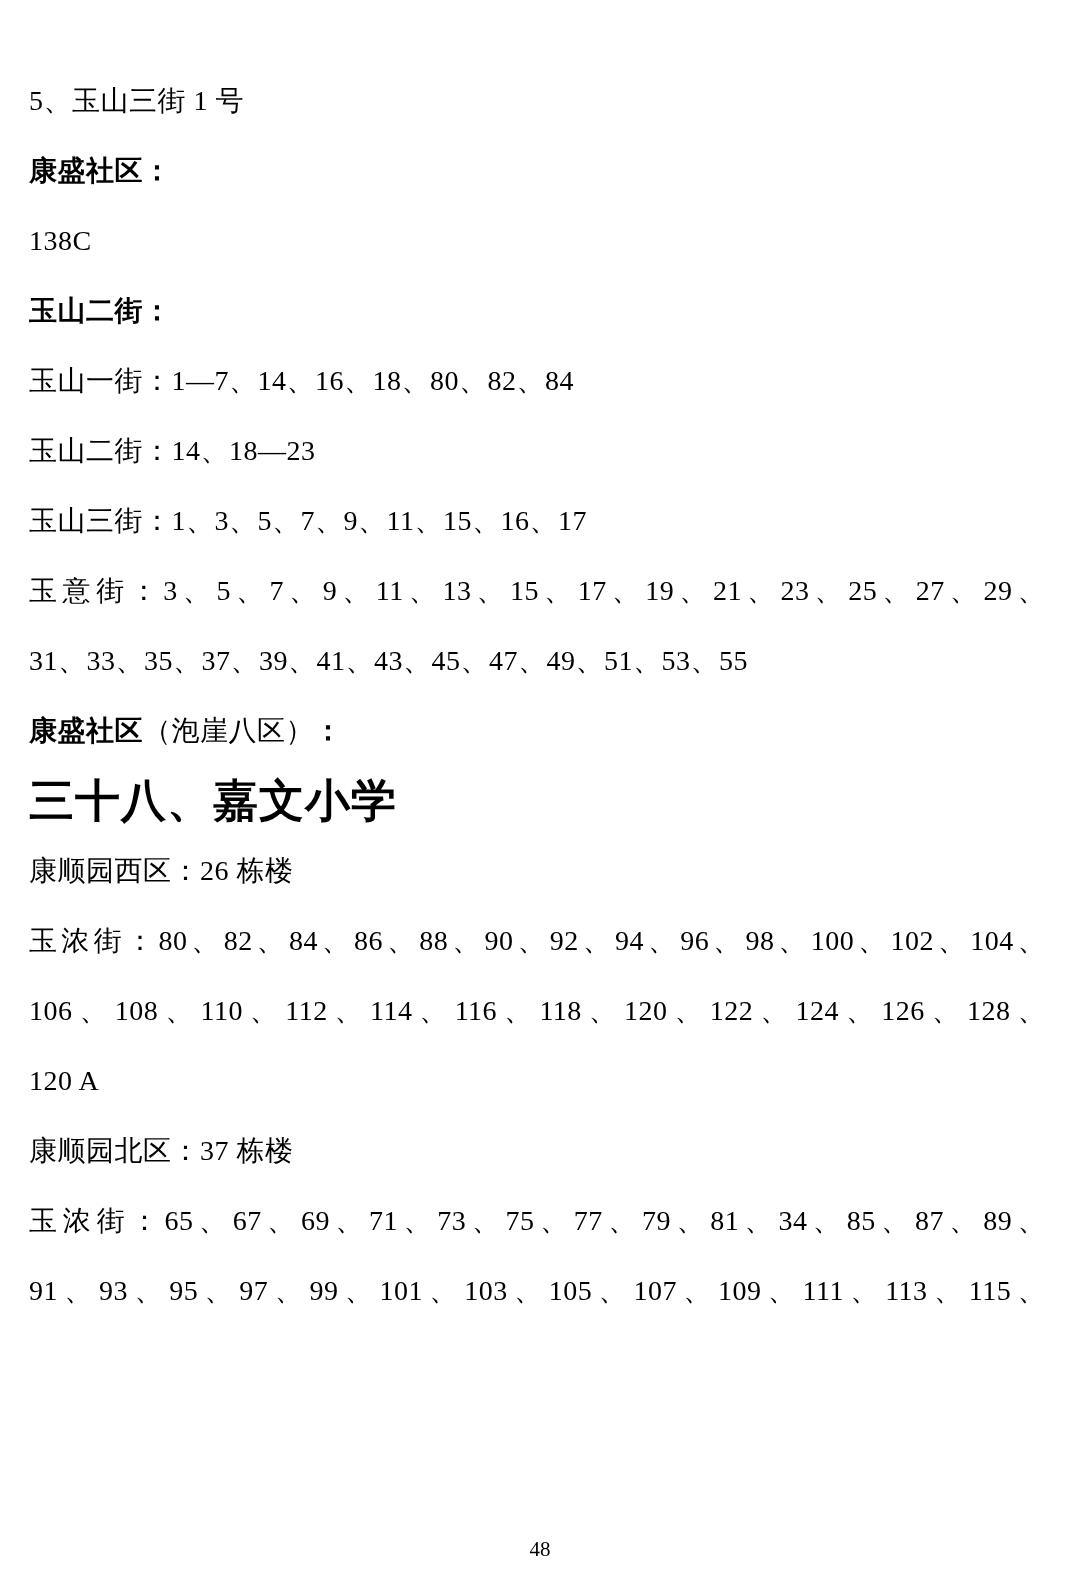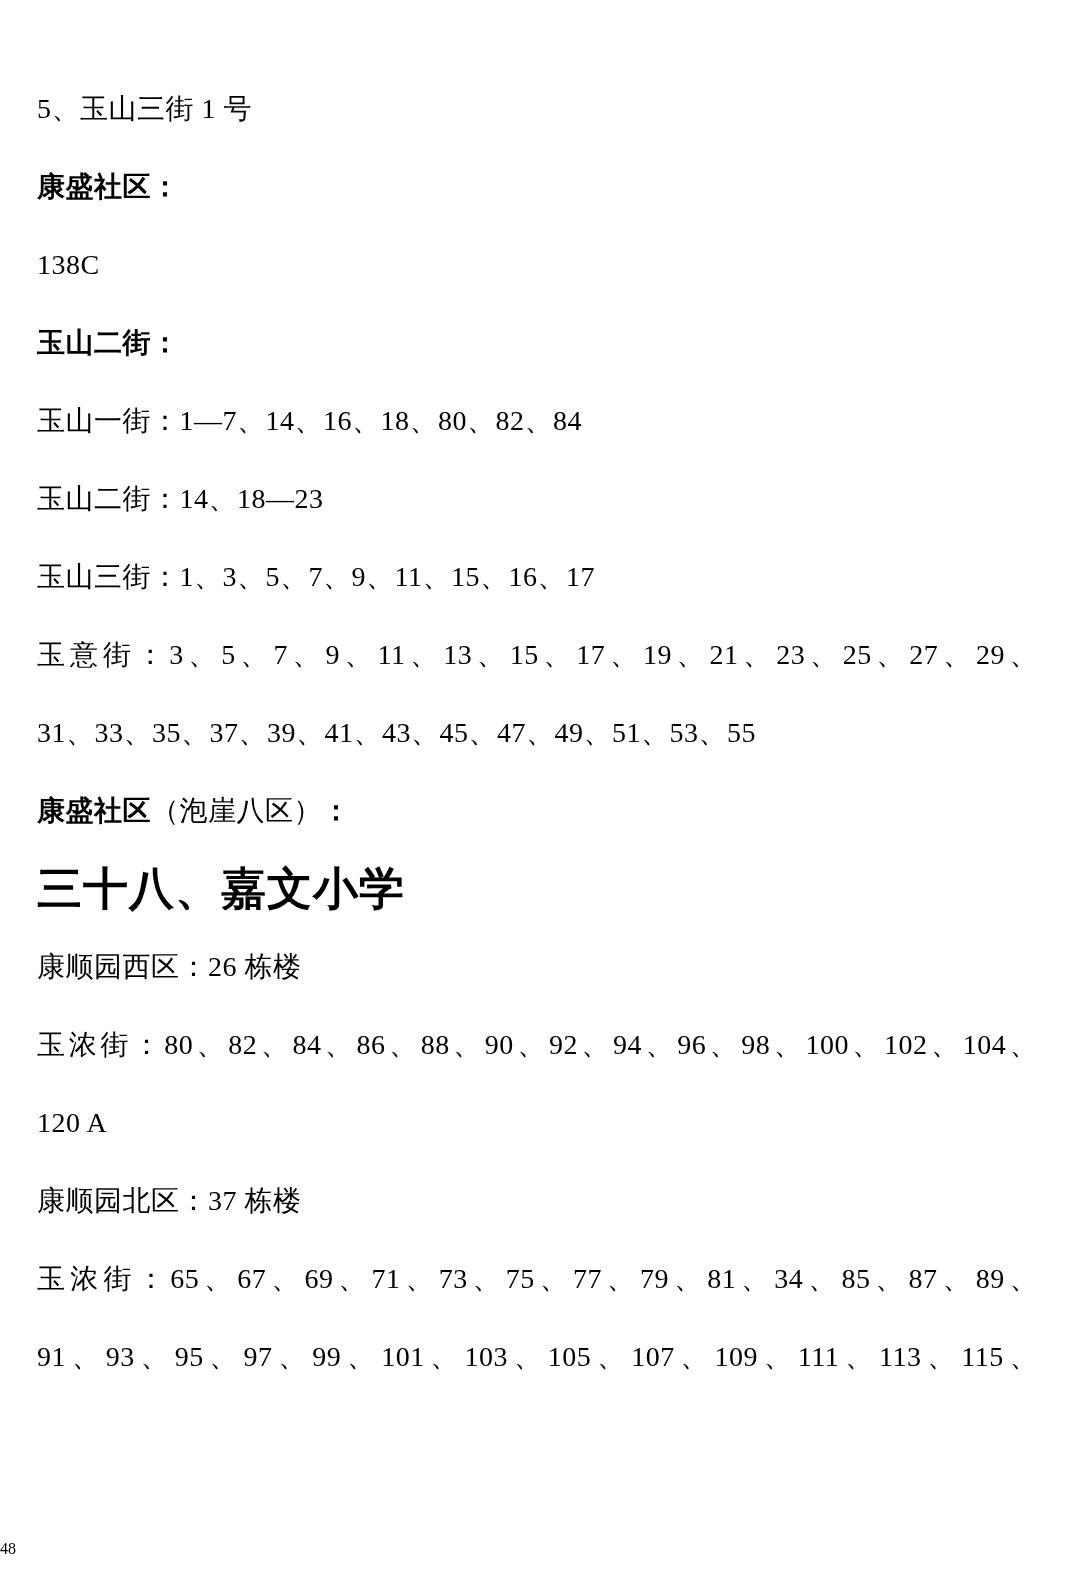--- a/index.html
+++ b/index.html
@@ -16,21 +16,21 @@
     color: #000000;
     box-sizing: border-box;
     padding: 64px 30px 0 25px;
     font-family: "Liberation Serif", "DejaVu Serif", serif;
     overflow: hidden;
   }
   .doc-body {
     width: 100%;
   }
   .line {
-    margin: 12px;
+    margin: 4px;
     padding: 0;
     font-size: 28px;
     line-height: 66px;
     text-align: left;
     white-space: normal;
     letter-spacing: 0.5px;
   }
   .line.full {
     text-align: justify;
     text-align-last: justify;
@@ -45,22 +45,22 @@
     font-weight: normal;
   }
   .run.bold {
     font-weight: bold;
   }
   .page-number {
     position: absolute;
     bottom: 26px;
     left: 0;
     width: 100%;
-    text-align: left;
-    font-size: 16px;
+    text-align: center;
+    font-size: 21px;
     line-height: 24px;
     color: #000000;
     font-family: "Liberation Serif", "DejaVu Serif", serif;
   }
 </style>
 </head>
 <body>
 
 <div class="page">
   <div class="doc-body">
@@ -70,19 +70,20 @@
       <p class="line body"><span class="run bold">玉山二街：</span></p>
       <p class="line body"><span class="run">玉山一街：1—7、14、16、18、80、82、84</span></p>
       <p class="line body"><span class="run">玉山二街：14、18—23</span></p>
       <p class="line body"><span class="run">玉山三街：1、3、5、7、9、11、15、16、17</span></p>
       <p class="line body full"><span class="run">玉意街：3、5、7、9、11、13、15、17、19、21、23、25、27、29、</span></p>
       <p class="line body"><span class="run">31、33、35、37、39、41、43、45、47、49、51、53、55</span></p>
       <p class="line body"><span class="run bold">康盛社区</span><span class="run">（泡崖八区）</span><span class="run bold">：</span></p>
       <p class="line heading"><span class="run bold">三十八、嘉文小学</span></p>
       <p class="line body"><span class="run">康顺园西区：26 栋楼</span></p>
       <p class="line body full"><span class="run">玉浓街：80、82、84、86、88、90、92、94、96、98、100、102、104、</span></p>
+      <p class="line body full"><span class="run">106、108、110、112、114、116、118、120、122、124、126、128、</span></p>
       <p class="line body"><span class="run">120 A</span></p>
       <p class="line body"><span class="run">康顺园北区：37 栋楼</span></p>
       <p class="line body full"><span class="run">玉浓街：65、67、69、71、73、75、77、79、81、34、85、87、89、</span></p>
       <p class="line body full"><span class="run">91、93、95、97、99、101、103、105、107、109、111、113、115、</span></p>
     </div>
   <div class="page-number">48</div>
 </div>
 
 </body></html>

